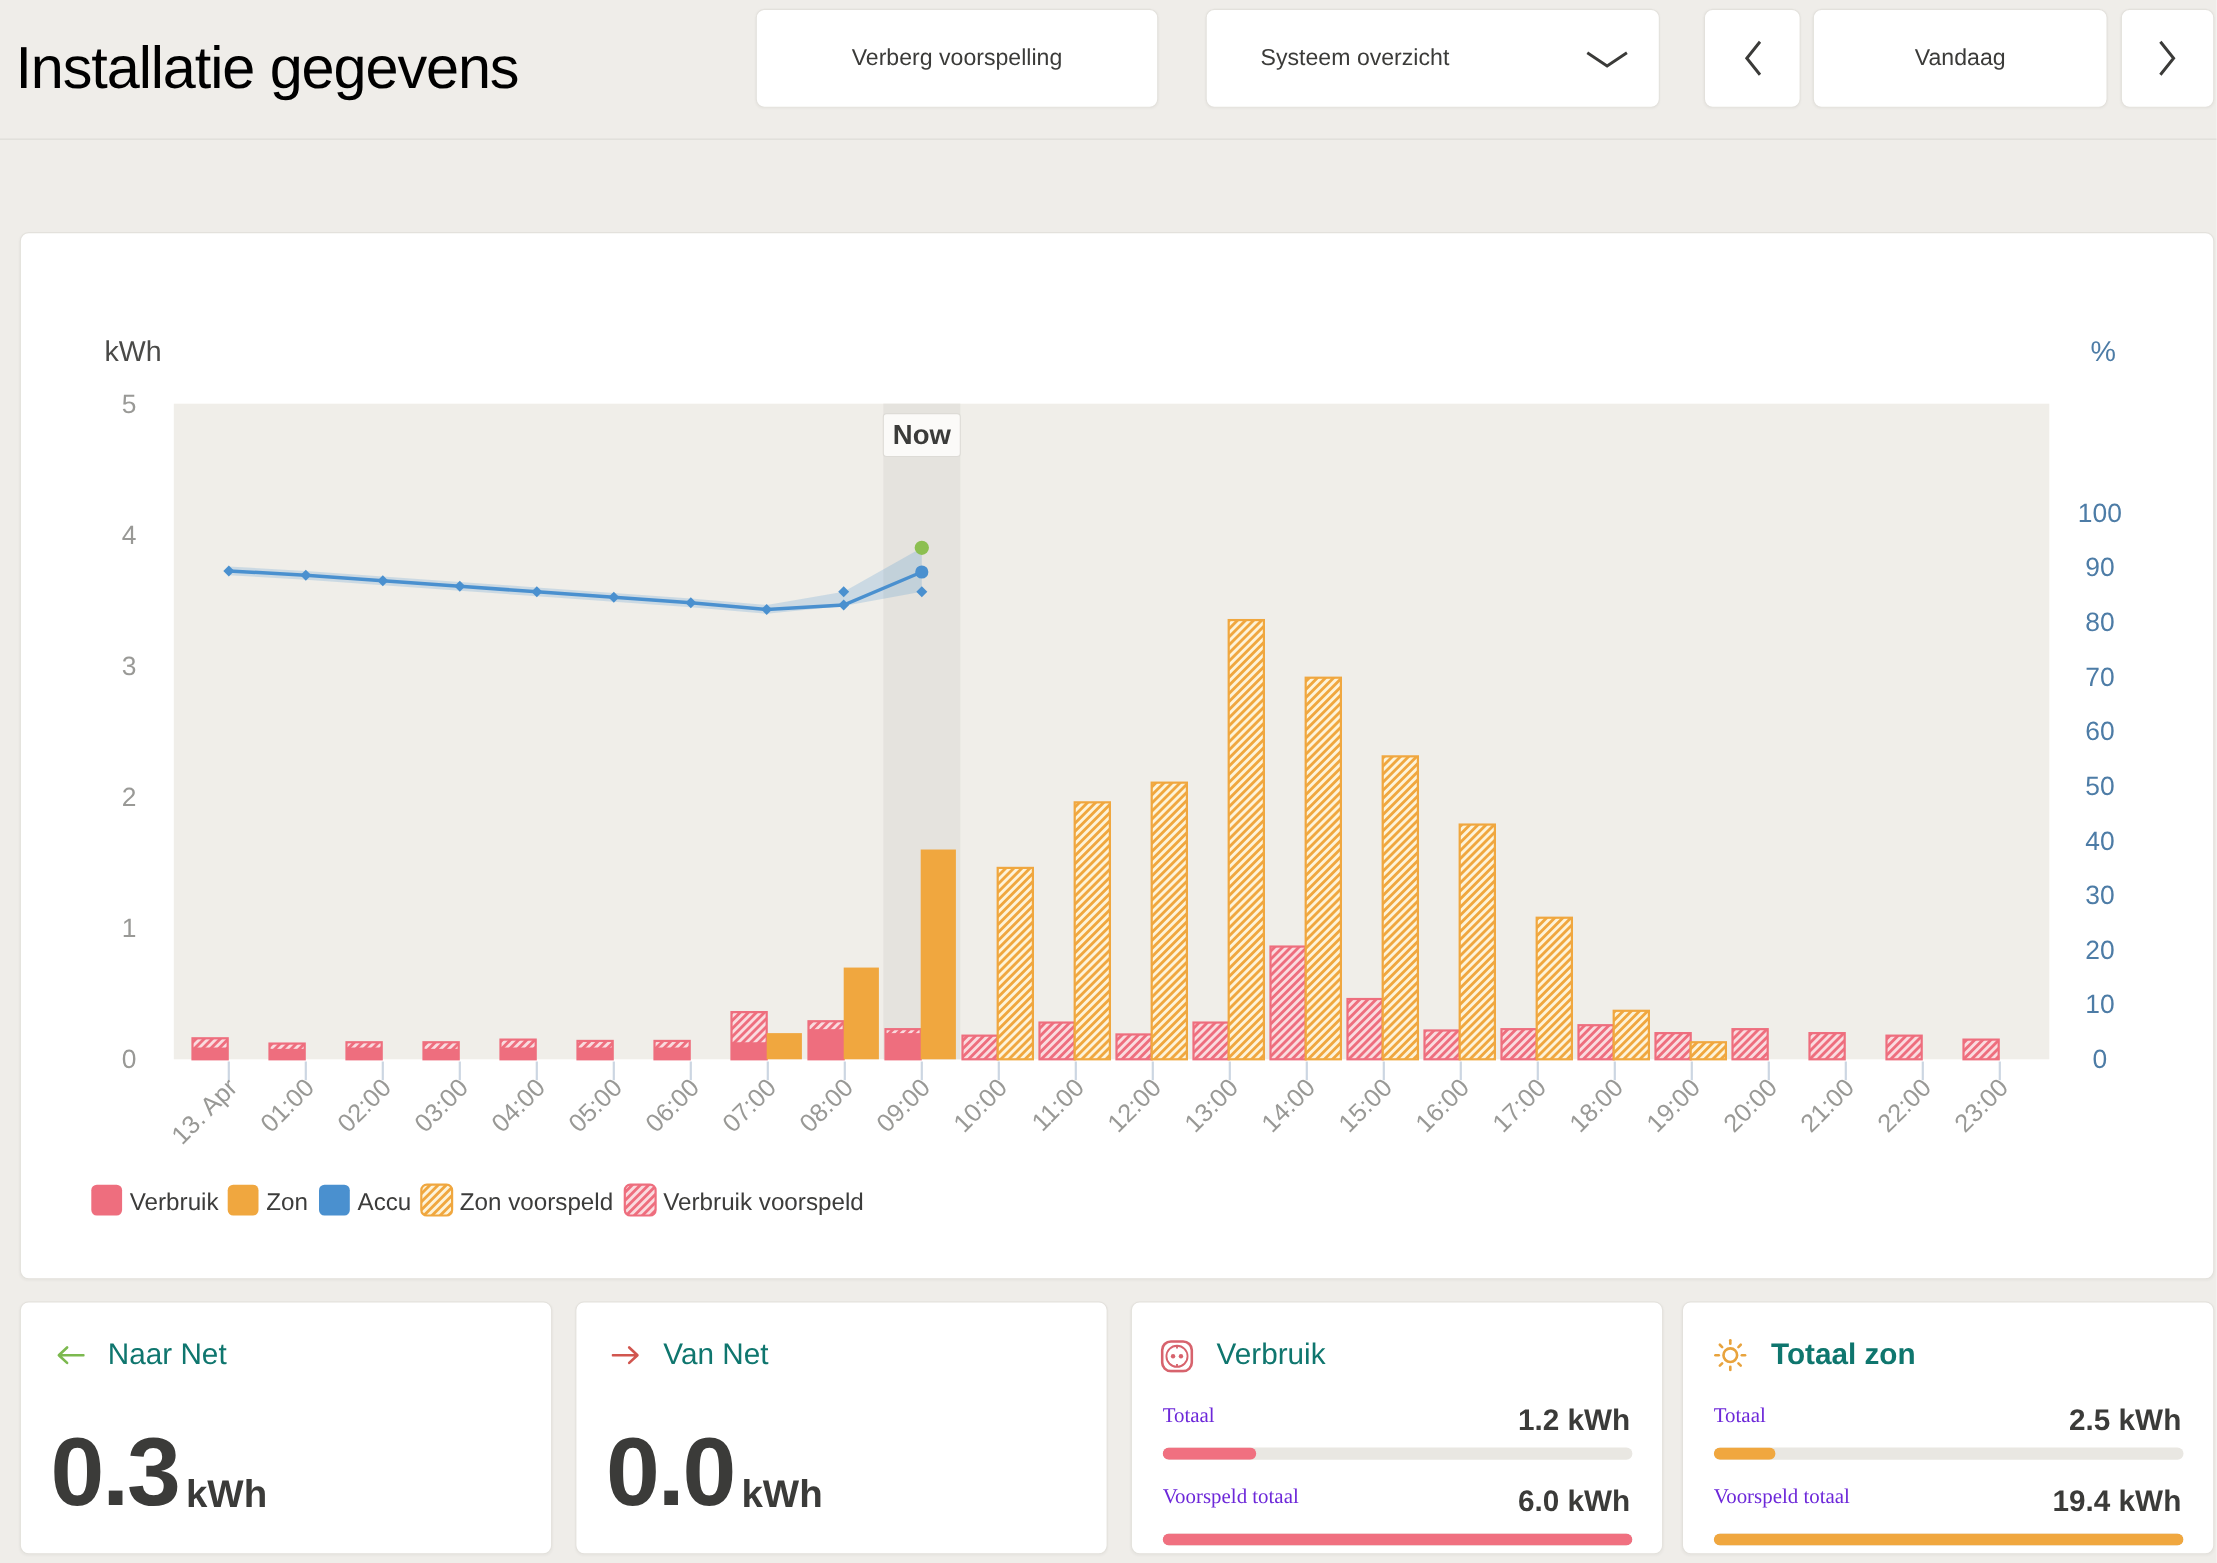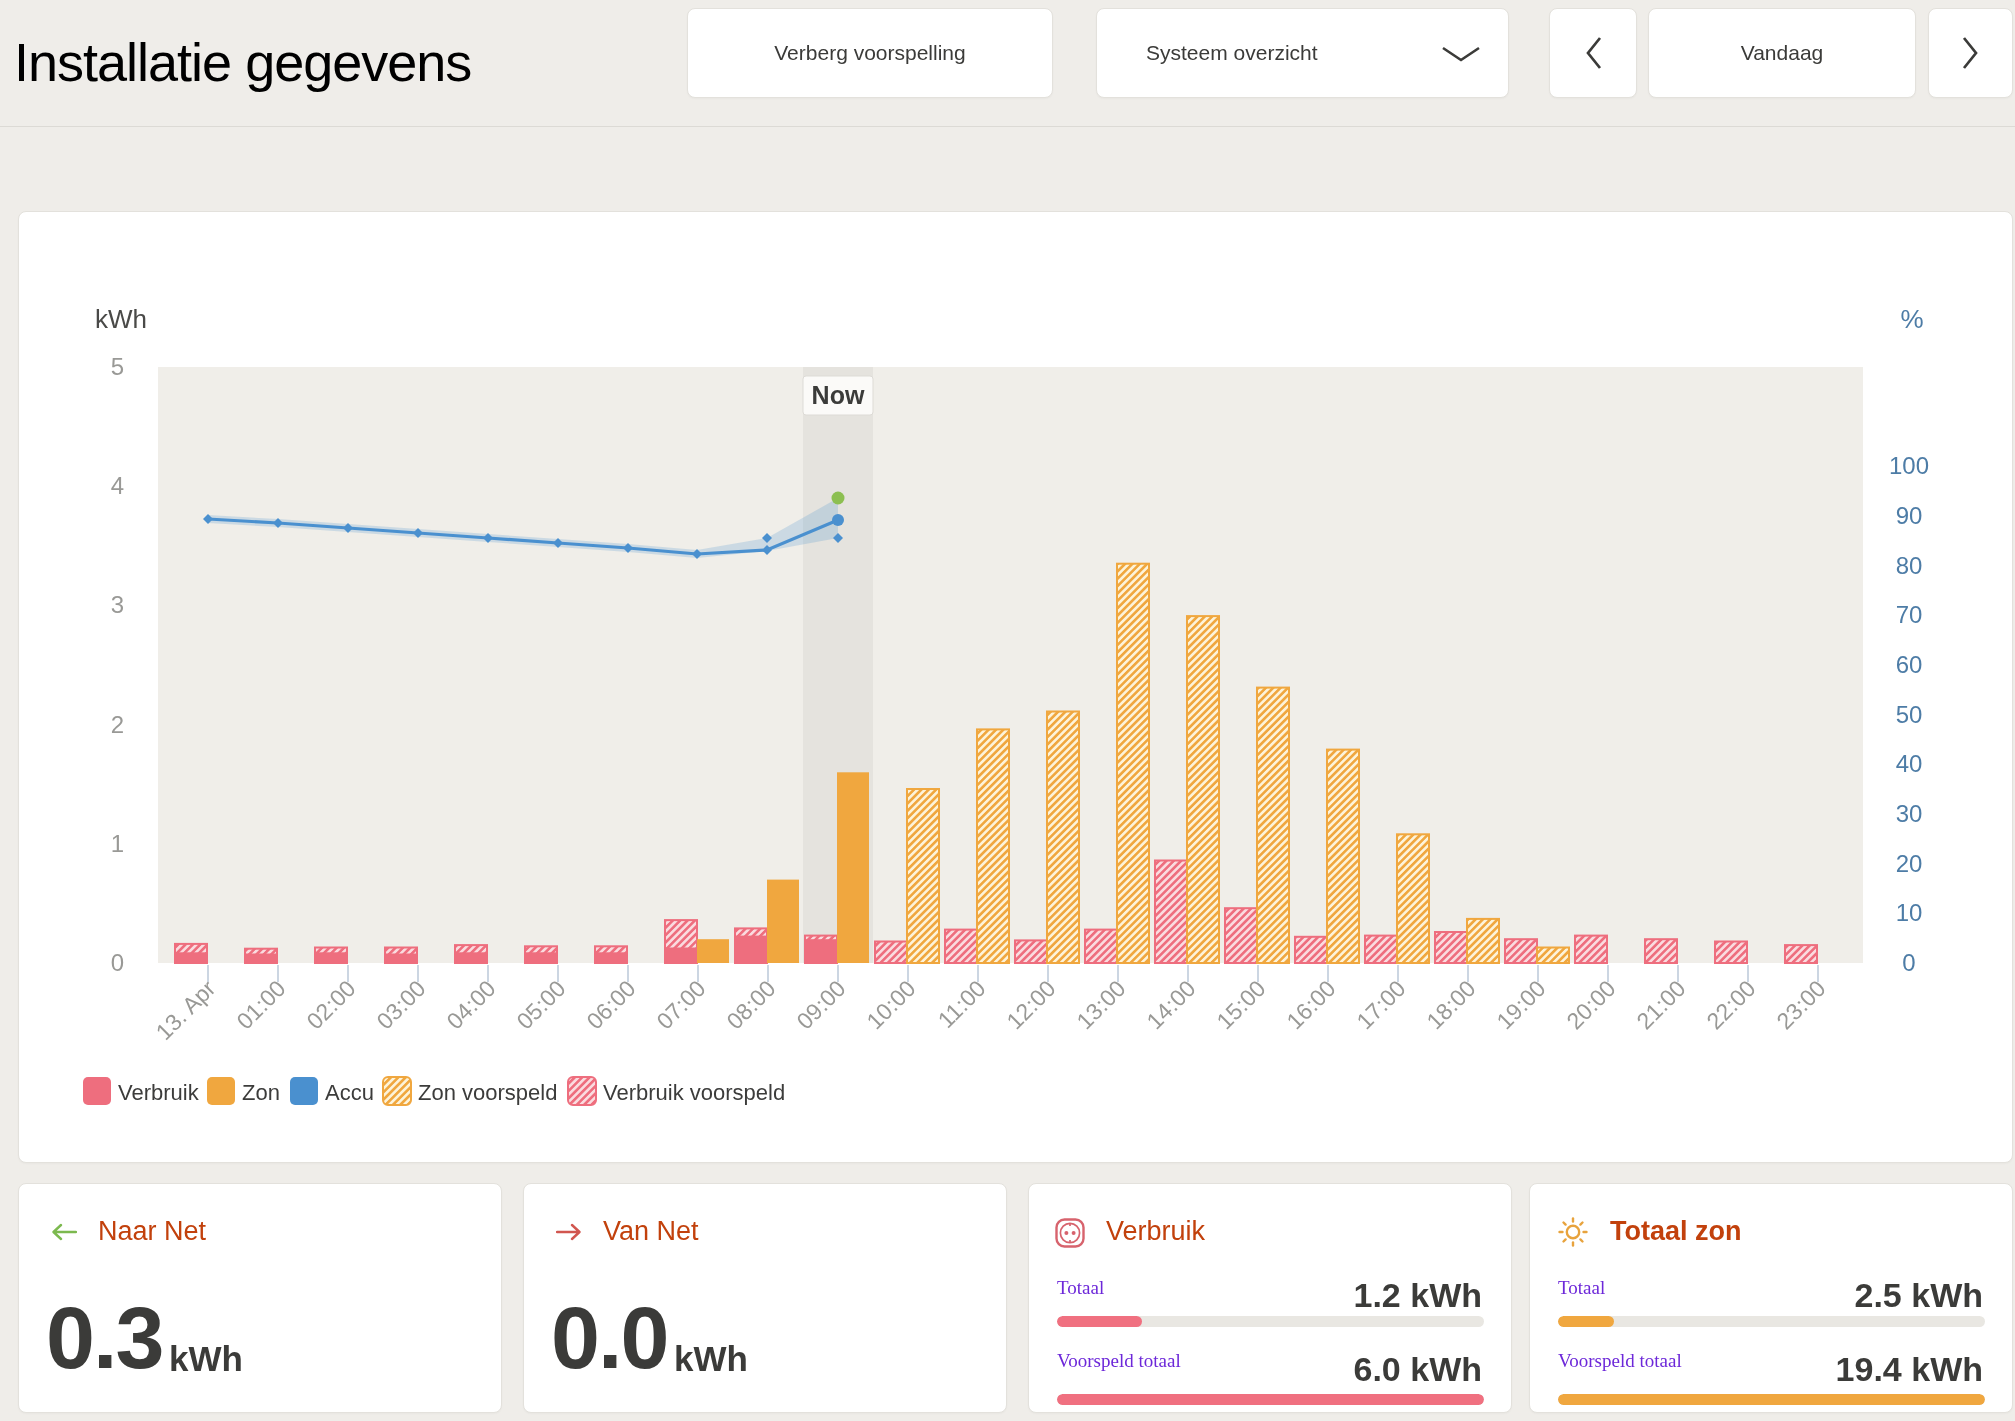--- a/index.html
+++ b/index.html
@@ -3,26 +3,26 @@
 <style>
 * { margin:0; padding:0; box-sizing:border-box; }
 html,body { width:2015px; height:1421px; background:#efede9; font-family:"Liberation Sans", sans-serif; overflow:hidden; }
 .topbar { position:absolute; left:0; top:0; width:2015px; height:127px; border-bottom:1px solid #dcdad5; }
 h1 { position:absolute; left:14px; top:31px; font-size:54px; font-weight:normal; color:#000000; letter-spacing:-1px; }
 .btn { position:absolute; top:8px; height:90px; background:#fff; border:1px solid #e3e1dc; border-radius:8px;
   display:flex; align-items:center; justify-content:center; font-size:21px; color:#3b3b39; box-shadow:0 1px 2px rgba(0,0,0,0.03); }
 .card { position:absolute; background:#fff; border:1px solid #e3e1dc; border-radius:8px; box-shadow:0 1px 2px rgba(0,0,0,0.03); }
 .chartcard { left:18px; top:211px; width:1995px; height:952px; }
 .scard { top:1183px; width:484px; height:230px; }
-.ctitle { position:absolute; top:32px; font-size:27px; color:#c2410c; }
+.ctitle { position:absolute; top:32px; font-size:27px; color:#0f766e; }
 .icon { position:absolute; }
 .bignum { position:absolute; left:27px; top:72px; font-size:88px; font-weight:bold; color:#3b3b39; letter-spacing:-2px;margin-top:31px; }
 .bigunit { position:absolute; left:123px; top:52px; font-size:35px; font-weight:bold; letter-spacing:0; }
 .rowlab { position:absolute; left:28px; font-size:19px; color:#6d28d9;font-family:Liberation Serif, serif; }
-.rowval { position:absolute; right:29px; font-size:34px; font-weight:bold; color:#3b3b39; text-align:right; }
+.rowval { position:absolute; right:29px; font-size:27px; font-weight:bold; color:#3b3b39; text-align:right; }
 .track { position:absolute; left:28px; width:427px; height:11px; border-radius:5.5px; background:#e9e7e2; overflow:hidden; }
 .fill { height:11px; border-radius:5.5px; }
 </style></head>
 <body>
 <div class="topbar"></div>
 <h1>Installatie gegevens</h1>
 <div class="btn" style="left:687px; width:366px;">Verberg voorspelling</div>
 <div class="btn" style="left:1096px; width:413px;">
   <span style="position:absolute; left:49px;">Systeem overzicht</span>
   <svg style="position:absolute; right:27px; top:37px;" width="40" height="17" viewBox="0 0 40 17">

